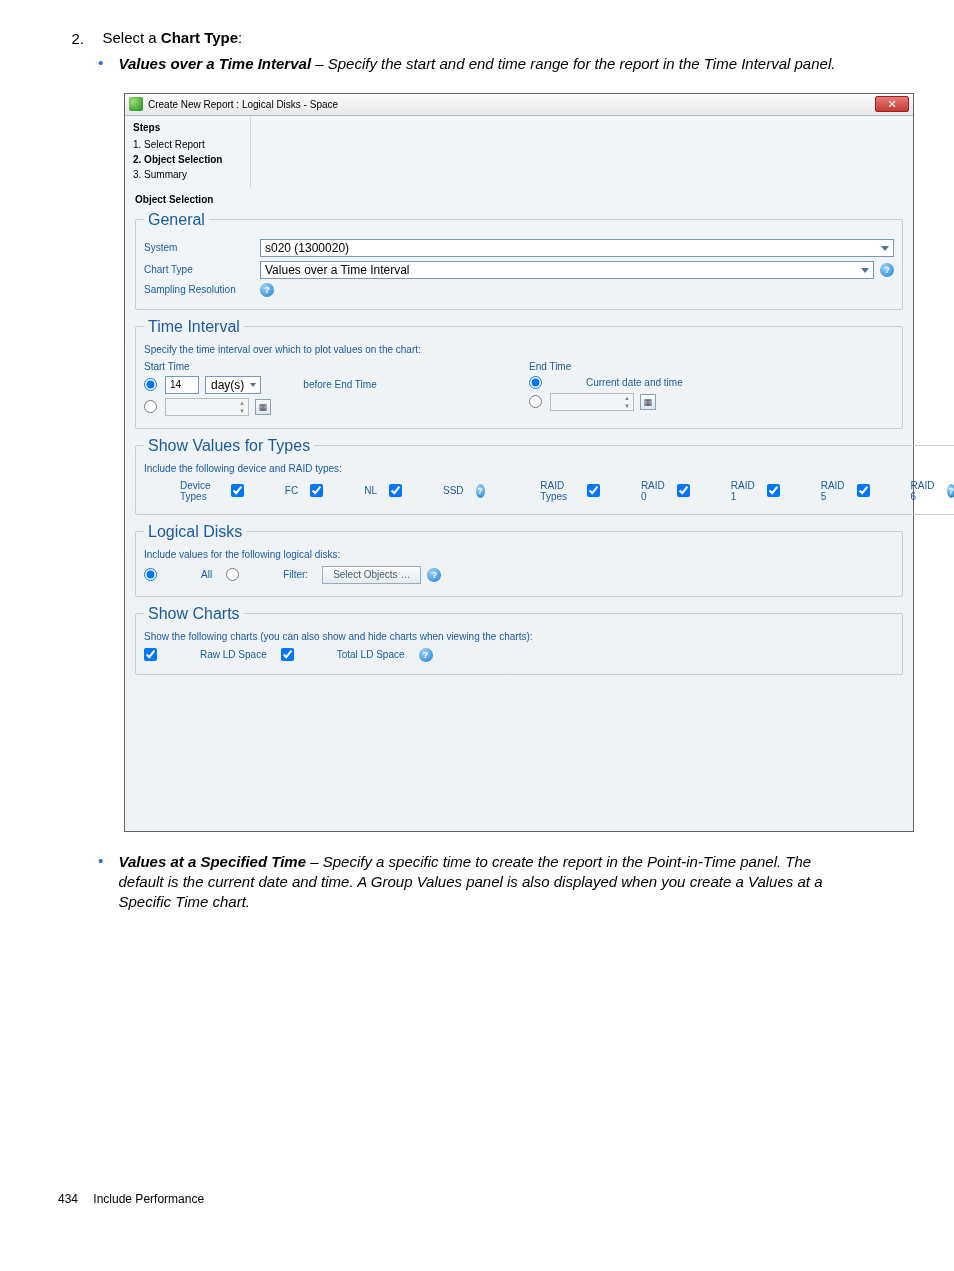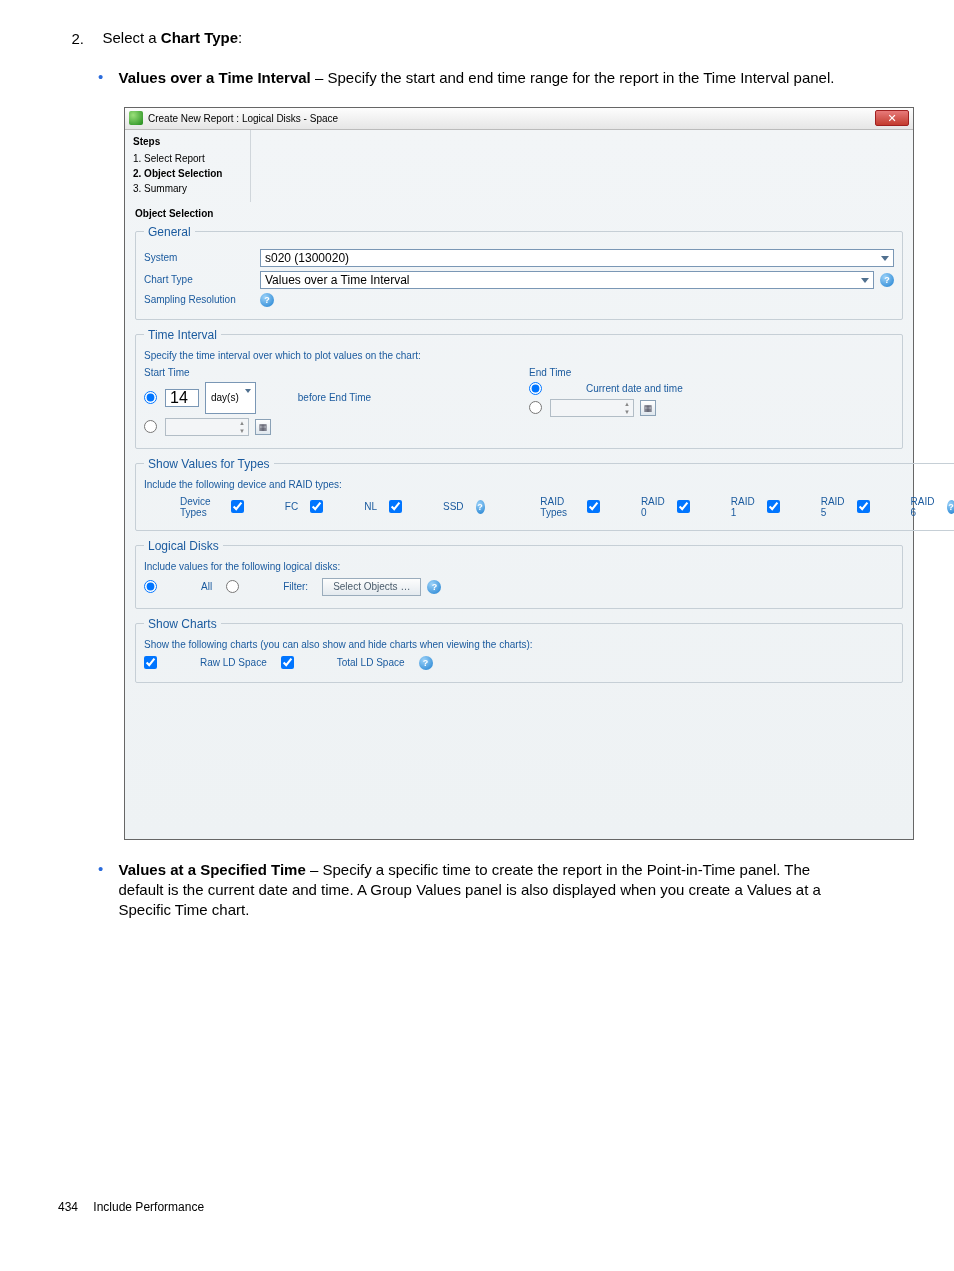--- a/index.html
+++ b/index.html
@@ -26,21 +26,22 @@
     display: inline-block;
     vertical-align: top;
     margin-left: 14px;
     font-size: 15px;
     line-height: 1.35;
     width: 780px;
   }
   .step-body b, .b { font-weight: 700; }
   .bullet-row {
     margin-left: 40px;
-    margin-top: 20px;
+    margin-top: 6px;
+    font-style: italic;
   }
   .bullet-dot {
     display: inline-block;
     vertical-align: top;
     color: #2a6bdc;
     font-size: 15px;
     width: 16px;
   }
   .bullet-text {
     display: inline-block;
@@ -120,21 +121,21 @@
     font-size: 10px;
     margin-bottom: 6px;
   }
   fieldset.grp {
     border: 1px solid #c6cfd6;
     border-radius: 2px;
     margin: 0 0 8px 0;
     padding: 6px 8px 8px 8px;
   }
   fieldset.grp legend {
-    font-size: 12px;
+    font-size: 16px;
     padding: 0 4px;
     color: #1a5a9e;
   }
   .row { display: flex; align-items: center; gap: 6px; margin: 4px 0;}
   .label { width: 110px; font-size: 10px; color: #1a5a9e; }
   .combo {
     flex: 1;
     height: 18px;
     background: #fff;
     border: 1px solid #7a97b5;
@@ -163,27 +164,27 @@
   .desc { font-size: 10px; color: #1a5a9e; margin: 2px 0 6px 0; }
   .two-col {
     display: flex;
     gap: 20px;
   }
   .half { flex: 1; }
   .half .sub-hdr { color: #1a5a9e; font-size: 10px; margin-bottom: 4px; }
   input.radio { margin: 0 2px 0 0; vertical-align: middle; }
   .txt {
     height: 18px; border: 1px solid #7a97b5; background: #fff;
-    font-size: 16px; padding: 2px 4px; color: #000;
+    font-size: 10px; padding: 2px 4px; color: #000;
   }
   .txt.short { width: 34px; }
   .unit {
-    height: 32px; border: 1px solid #7a97b5;
+    height: 18px; border: 1px solid #7a97b5;
     display: inline-flex; align-items: center;
-    padding: 0 16px 0 5px; font-size: 10px;
+    padding: 0 16px 0 5px; font-size: 12px;
     position: relative; background: #fff; color: #000;
   }
   .unit::after {
     content: "";
     position: absolute; right: 4px; top: 6px;
     border-left: 3px solid transparent;
     border-right: 3px solid transparent;
     border-top: 4px solid #50708f;
   }
   .spin {

